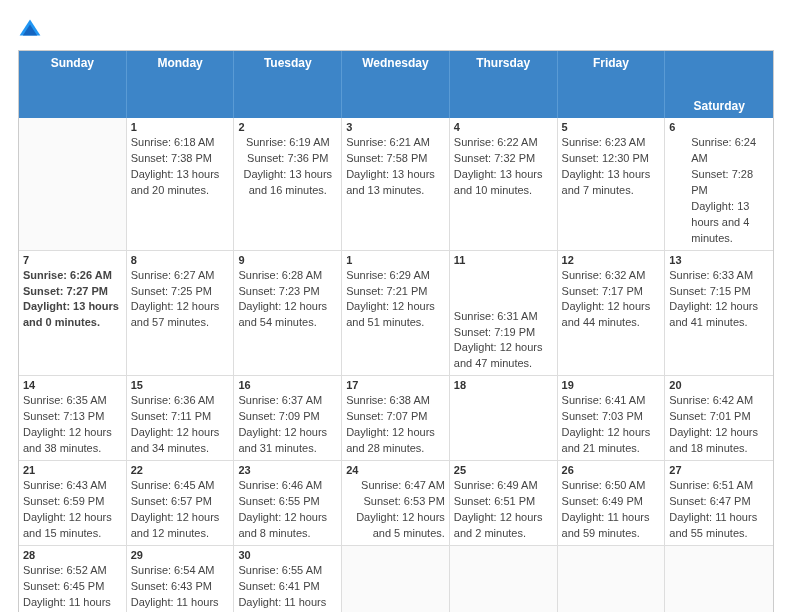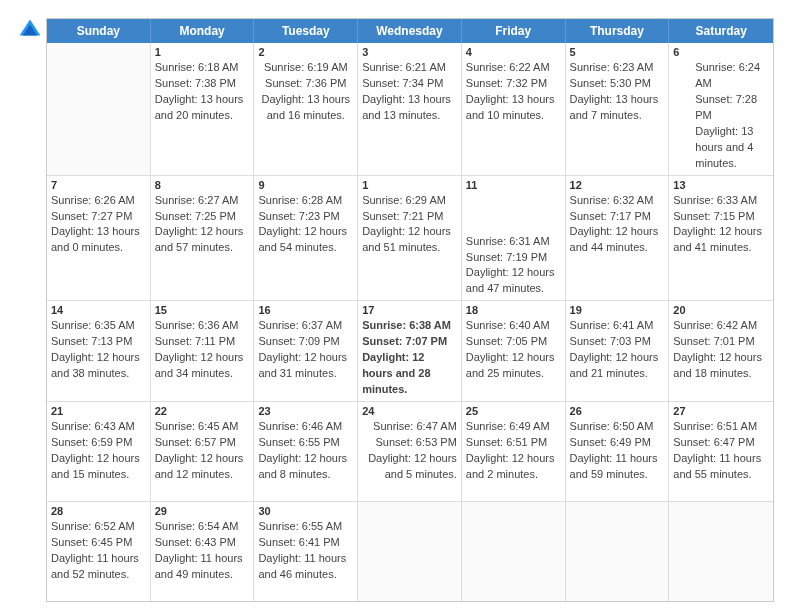--- a/index.html
+++ b/index.html
@@ -8,21 +8,21 @@
       height: 612px;
       font-family: Arial, sans-serif;
       background: #fff;
       overflow: hidden;
     }
     .page {
       width: 792px;
       height: 612px;
       padding: 18px 18px 10px 18px;
       display: flex;
-      flex-direction: row;
+      flex-direction: column;
     }
     .header {
       display: flex;
       justify-content: space-between;
       align-items: flex-start;
       margin-bottom: 8px;
     }
     .logo {
       display: flex;
       align-items: center;
@@ -64,21 +64,21 @@
       background: #3d85c8;
     }
     .cal-header-cell {
       color: #fff;
       font-size: 12px;
       font-weight: bold;
       text-align: center;
       padding: 5px 2px;
       border-right: 1px solid #5a9bd5;
     }
-    .cal-header-cell:last-child { border-right: none; }
+    .cal-header-cell:last-child { border-right: none; margin-top: 43px; }
     .cal-body {
       flex: 1;
       display: flex;
       flex-direction: column;
     }
     .cal-week {
       display: grid;
       grid-template-columns: repeat(7, 1fr);
       flex: 1;
       border-bottom: 1px solid #ddd;
@@ -126,68 +126,68 @@
       <div class="title-sub"></div>
     </div>
   </div>
 
   <div class="calendar">
     <div class="cal-header-row">
     <div class="cal-header-cell">Sunday</div>
         <div class="cal-header-cell">Monday</div>
         <div class="cal-header-cell">Tuesday</div>
         <div class="cal-header-cell">Wednesday</div>
+        <div class="cal-header-cell">Thursday</div>
         <div class="cal-header-cell">Friday</div>
-        <div class="cal-header-cell">Thursday</div>
         <div class="cal-header-cell">Saturday</div>
       </div>
     <div class="cal-body">
     <div class="cal-week">
           <div class="cal-cell empty"></div>
           <div class="cal-cell">
             <div class="day-num">1</div>
             <div class="day-info" style="white-space: pre-line;">Sunrise: 6:18 AM
 Sunset: 7:38 PM
 Daylight: 13 hours and 20 minutes.</div>
           </div>
           <div class="cal-cell">
             <div class="day-num">2</div>
             <div class="day-info" style="white-space: pre-line; text-align: center;">Sunrise: 6:19 AM
 Sunset: 7:36 PM
 Daylight: 13 hours and 16 minutes.</div>
           </div>
           <div class="cal-cell">
             <div class="day-num">3</div>
             <div class="day-info" style="white-space: pre-line;">Sunrise: 6:21 AM
-Sunset: 7:34 PM
+Sunset: 7:58 PM
 Daylight: 13 hours and 13 minutes.</div>
           </div>
           <div class="cal-cell">
             <div class="day-num">4</div>
             <div class="day-info" style="white-space: pre-line;">Sunrise: 6:22 AM
 Sunset: 7:32 PM
 Daylight: 13 hours and 10 minutes.</div>
           </div>
           <div class="cal-cell">
             <div class="day-num">5</div>
             <div class="day-info" style="white-space: pre-line;">Sunrise: 6:23 AM
-Sunset: 5:30 PM
+Sunset: 12:30 PM
 Daylight: 13 hours and 7 minutes.</div>
           </div>
           <div class="cal-cell">
             <div class="day-num">6</div>
             <div class="day-info" style="white-space: pre-line; margin-left: 22px;">Sunrise: 6:24 AM
 Sunset: 7:28 PM
 Daylight: 13 hours and 4 minutes.</div>
           </div>
         </div>
         <div class="cal-week">
           <div class="cal-cell">
             <div class="day-num">7</div>
-            <div class="day-info" style="white-space: pre-line;">Sunrise: 6:26 AM
+            <div class="day-info" style="white-space: pre-line; font-weight: bold;">Sunrise: 6:26 AM
 Sunset: 7:27 PM
 Daylight: 13 hours and 0 minutes.</div>
           </div>
           <div class="cal-cell">
             <div class="day-num">8</div>
             <div class="day-info" style="white-space: pre-line;">Sunrise: 6:27 AM
 Sunset: 7:25 PM
 Daylight: 12 hours and 57 minutes.</div>
           </div>
           <div class="cal-cell">
@@ -235,29 +235,26 @@
 Daylight: 12 hours and 34 minutes.</div>
           </div>
           <div class="cal-cell">
             <div class="day-num">16</div>
             <div class="day-info" style="white-space: pre-line;">Sunrise: 6:37 AM
 Sunset: 7:09 PM
 Daylight: 12 hours and 31 minutes.</div>
           </div>
           <div class="cal-cell">
             <div class="day-num">17</div>
-            <div class="day-info" style="white-space: pre-line; font-weight: bold;">Sunrise: 6:38 AM
+            <div class="day-info" style="white-space: pre-line;">Sunrise: 6:38 AM
 Sunset: 7:07 PM
 Daylight: 12 hours and 28 minutes.</div>
           </div>
           <div class="cal-cell">
             <div class="day-num">18</div>
-            <div class="day-info" style="white-space: pre-line;">Sunrise: 6:40 AM
-Sunset: 7:05 PM
-Daylight: 12 hours and 25 minutes.</div>
           </div>
           <div class="cal-cell">
             <div class="day-num">19</div>
             <div class="day-info" style="white-space: pre-line;">Sunrise: 6:41 AM
 Sunset: 7:03 PM
 Daylight: 12 hours and 21 minutes.</div>
           </div>
           <div class="cal-cell">
             <div class="day-num">20</div>
             <div class="day-info" style="white-space: pre-line;">Sunrise: 6:42 AM

